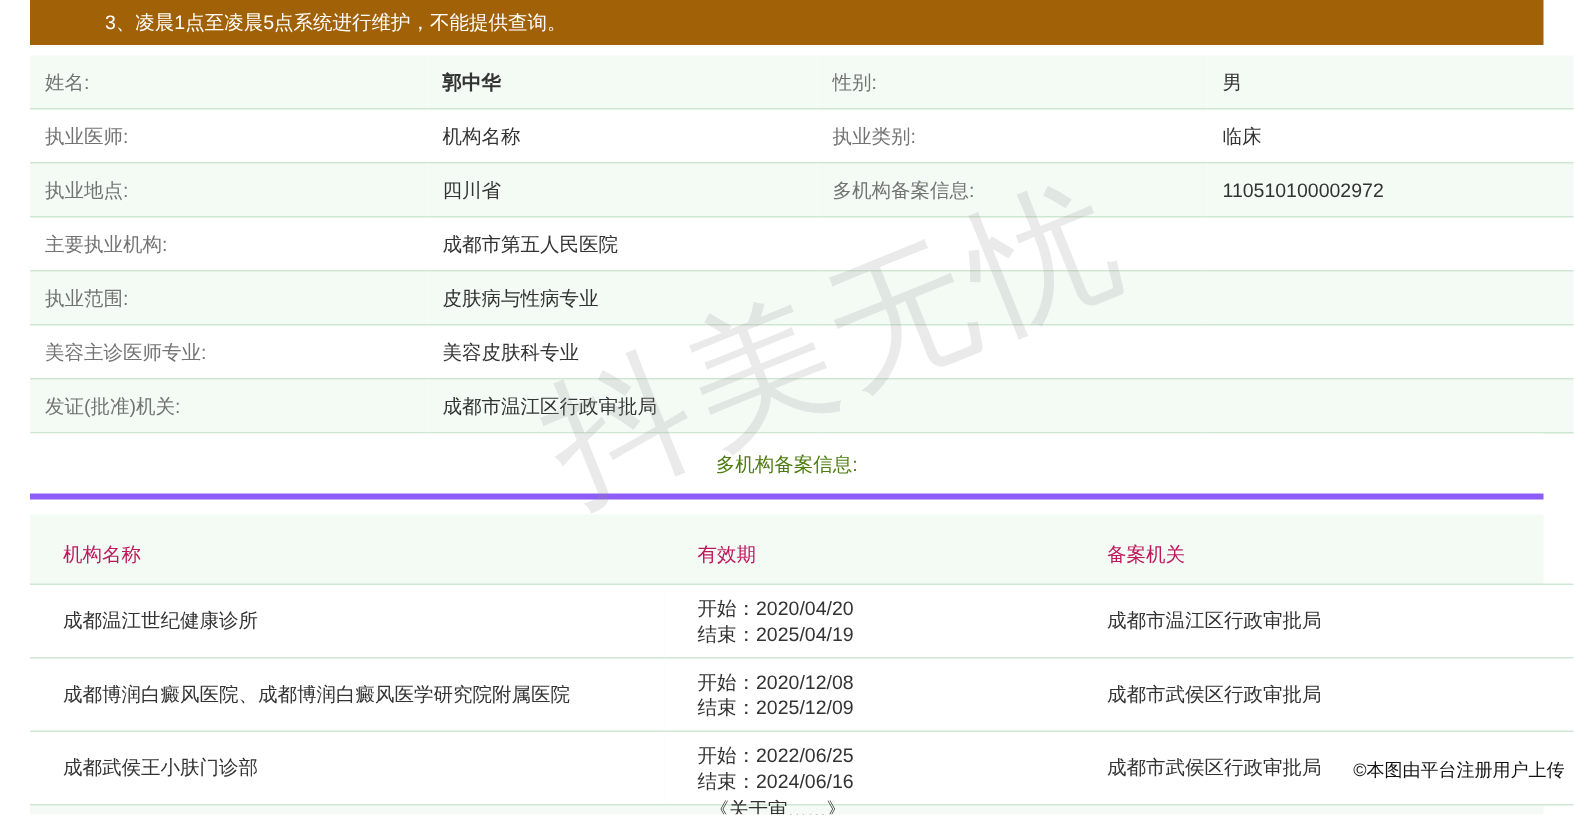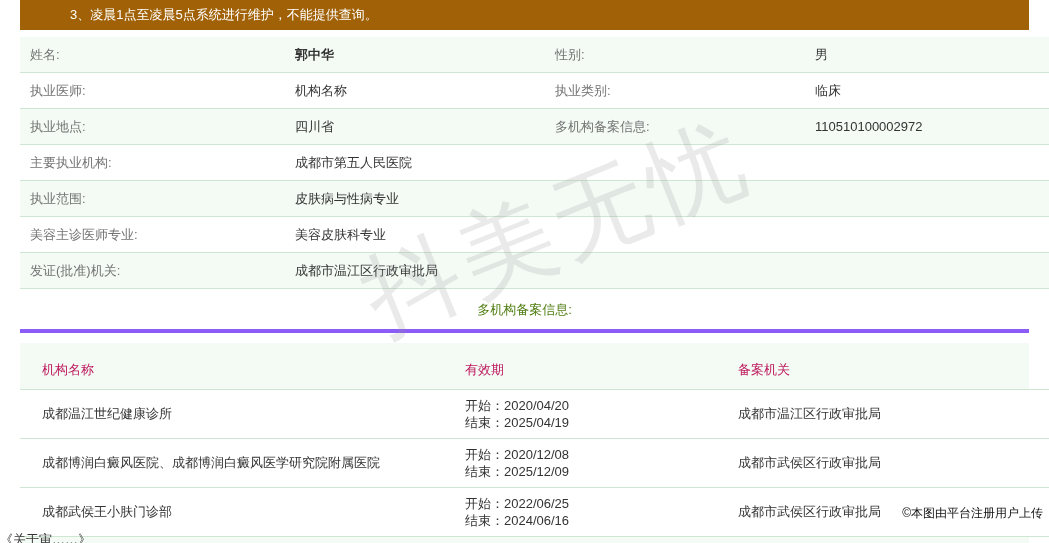--- a/index.html
+++ b/index.html
@@ -110,20 +110,21 @@
   .fc2 { width: 250px; }
   .fc3 { width: 359px; }
   .date-line { line-height: 17px; white-space: nowrap; }
 
   
   .bottom-partial {
     position: absolute;
     left: 0;
     right: 12px;
     bottom: 0;
+    text-align: center;
     font-size: 13px;
     color: #333;
     height: 10px;
     overflow: hidden;
     line-height: 13px;
   }
 
   
   .watermark {
     position: absolute;

